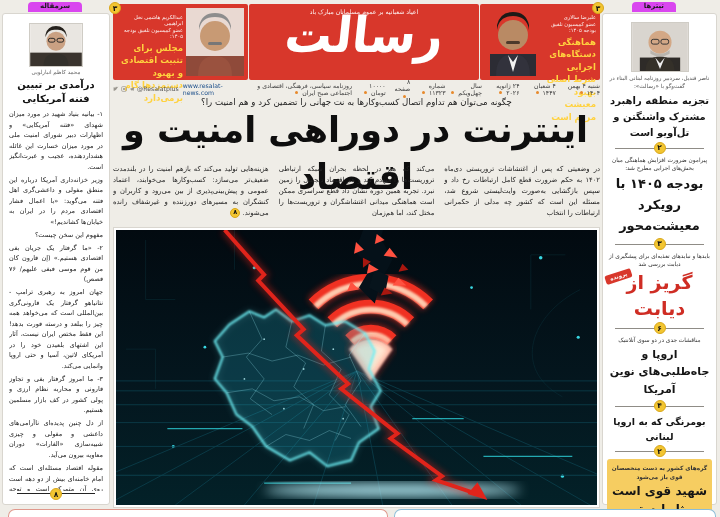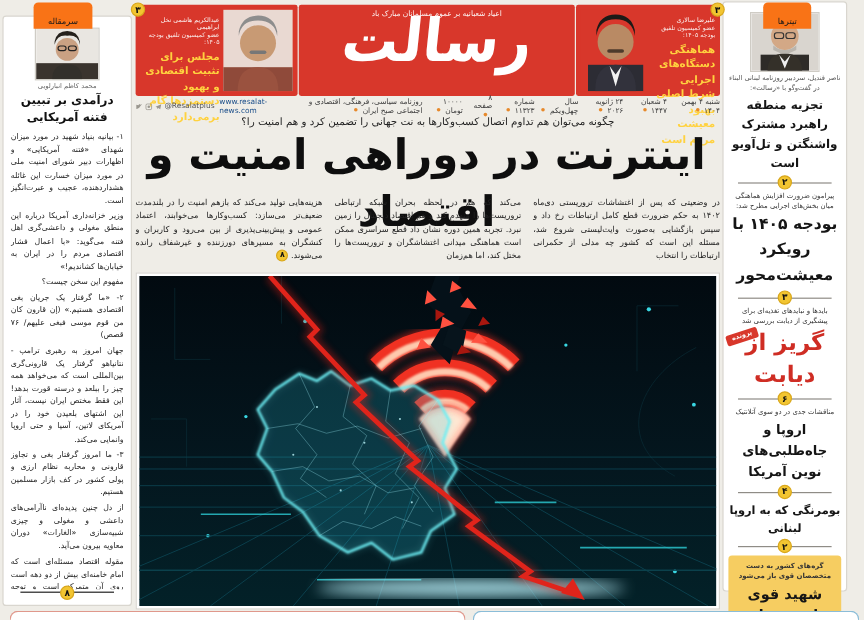--- a/index.html
+++ b/index.html
@@ -1,22 +1,22 @@
 <!DOCTYPE html>
 <html lang="fa" dir="rtl"><head>
 <meta charset="utf-8">
 <style>
   * { margin:0; padding:0; box-sizing:border-box; }
   body { background:#dedbd4; font-family:"DejaVu Sans", sans-serif; }
   #page { position:relative; width:720px; height:517px; background:#efede7; overflow:hidden; direction:rtl; }
 
   
   .card { position:absolute; background:#fff; border:1px solid #d9d6cf; border-radius:3px; }
-  .tab { position:absolute; background:#f97316; color:#1a1a1a; font-size:7px; font-weight:normal;
-         padding:12px 12px 2px; border-radius:4px 4px 0 0; z-index:5; white-space:nowrap; }
+  .tab { position:absolute; background:#d946ef; color:#1a1a1a; font-size:7px; font-weight:bold;
+         padding:0 12px 2px; border-radius:4px 4px 0 0; z-index:5; white-space:nowrap; }
   .badge { width:12px; height:12px; border-radius:50%; background:#f2c531; border:1px solid #d9a71b;
            color:#111; font-size:7.5px; font-weight:bold; display:flex; align-items:center; justify-content:center; }
   .rule { position:relative; border-top:1px solid #8f8c86; margin:7px 8px; }
   .rule .badge { position:absolute; top:-7px; right:50%; transform:translateX(50%); } 
   #editorial { left:2px; top:13px; width:108px; height:492px; padding:5px 6px; }
   #editorial .photo { width:54px; height:44px; margin:4px auto 2px; display:block; border:1px solid #cfccc5; }
   #editorial .byline { font-size:5.6px; color:#666; text-align:center; margin:2px 0 3px; }
   #editorial h2 { font-size:10px; font-weight:bold; color:#111; text-align:center; line-height:1.35; margin-bottom:4px; }
   #editorial .body { font-size:6.5px; line-height:1.62; text-align:justify; color:#1d1d1d; height:382px; overflow:hidden; }
   #editorial .body p { margin-bottom:2.5px; }
@@ -61,21 +61,21 @@
   #lede .lcol { flex:1; font-size:6.8px; line-height:1.6; text-align:justify; color:#222; overflow:hidden; }
   #lede .badge { display:inline-flex; width:10px; height:10px; font-size:6.5px; vertical-align:middle; }
 
   
   #hero-card { position:absolute; left:113px; top:227px; width:487px; height:281px; background:#fff;
                border:1px solid #d9d6cf; padding:2px; }
   #hero-card svg { display:block; width:100%; height:100%; }
 
   
   .titr-tab { top:2px; left:44px; }
-  #titr { left:602px; top:1px; width:104px; height:492px; padding:4px 4px 2px; }
+  #titr { left:602px; top:13px; width:115px; height:492px; padding:4px 4px 2px; }
   #titr .photo { width:58px; height:50px; display:block; margin:4px auto 2px; border:1px solid #cfccc5; }
   #titr .cap { font-size:5.6px; color:#555; text-align:center; line-height:1.5; margin-bottom:2px; }
   #titr h3 { font-size:10px; font-weight:bold; color:#151515; text-align:center; line-height:1.6; }
   #titr .kick { font-size:5.8px; color:#333; text-align:center; line-height:1.5; margin-bottom:1px; }
   #titr .bigred { position:relative; font-size:19px; font-weight:bold; color:#cf2d24; text-align:center; line-height:1.35; }
   #titr .tag { position:absolute; top:2px; left:-2px; background:#d8372b; color:#fff; font-size:5.5px;
                padding:1px 5px; border-radius:2px; transform:rotate(-18deg); }
   #ybox { background:#f6cd61; border-radius:3px; margin-top:5px; padding:5px 4px 3px; }
   #ybox .kick { font-weight:bold; }
   #ybox h3 { font-size:12px; line-height:1.5; }

